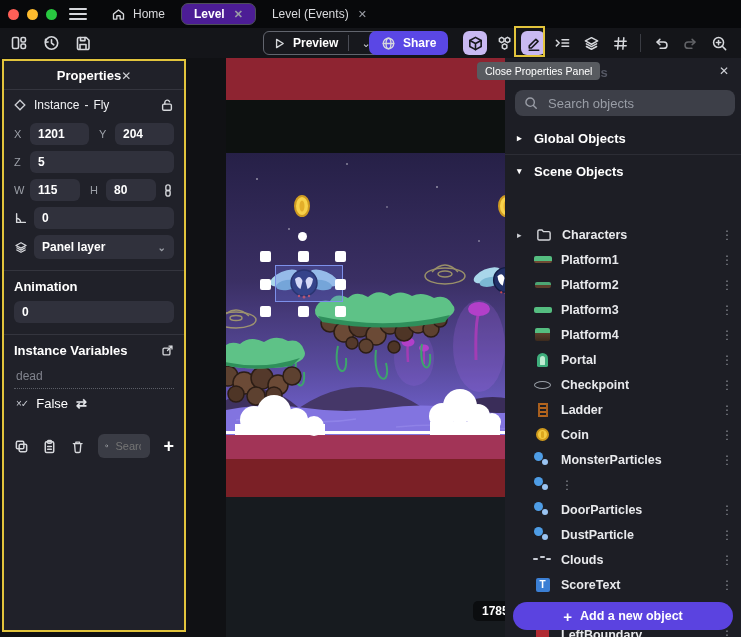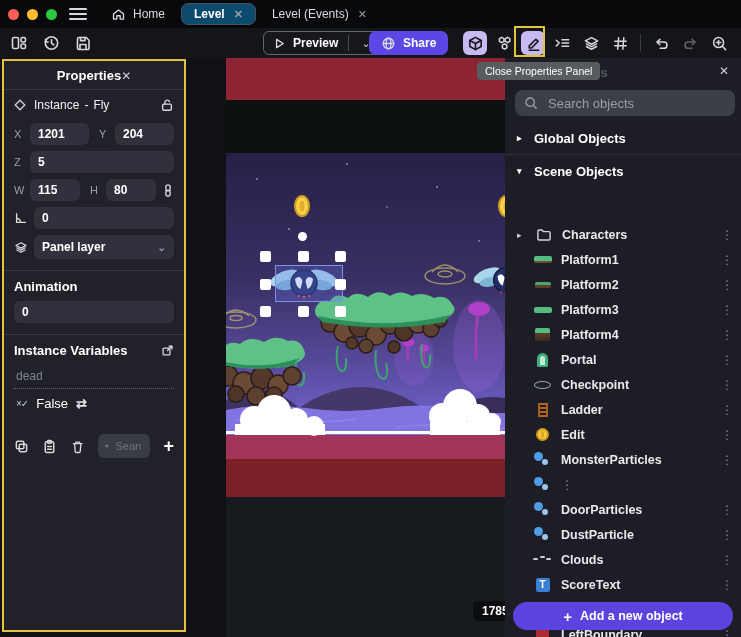--- a/index.html
+++ b/index.html
@@ -12,21 +12,21 @@
 
   
   .topbar{position:absolute;top:0;left:0;right:0;height:28px;background:#08090b;display:flex;align-items:center;}
   .lights{display:flex;gap:8px;margin-left:8px;}
   .light{width:11px;height:11px;border-radius:50%;}
   .light.r{background:#ff5f57}.light.y{background:#febc2e}.light.g{background:#28c840}
   .burger{margin-left:12px;width:18px;display:flex;flex-direction:column;gap:3px;cursor:pointer;}
   .burger i{height:2px;background:#d6d8dc;border-radius:1px;}
   .tabs{display:flex;align-items:center;margin-left:12px;gap:4px;height:100%;}
   .tab{display:flex;align-items:center;gap:7px;height:22px;padding:0 12px;border-radius:7px;color:#d9dadd;}
-  .tab.active{background:#0c4a6e;border:1px solid #4d4f58;color:#fff;font-weight:bold;}
+  .tab.active{background:#4c1d95;border:1px solid #4d4f58;color:#fff;font-weight:bold;}
   .tab .x{color:#9a9da5;font-size:11px;margin-left:2px;}
 
   
   .toolbar{position:absolute;top:28px;left:0;right:0;height:30px;background:#141519;display:flex;align-items:center;}
   .tb-left{display:flex;gap:14px;margin-left:10px;}
   .tb-btn{display:flex;align-items:center;justify-content:center;cursor:pointer;}
   .preview{position:absolute;left:263px;top:3px;height:24px;display:flex;align-items:center;
            border:1px solid #62656e;border-radius:6px;padding:0 2px 0 8px;gap:6px;background:#17181d;}
   .preview .lbl{font-weight:bold;font-size:12px;color:#fff;}
   .preview .sep{width:1px;height:16px;background:#4a4c55;margin-left:4px;}
@@ -653,21 +653,21 @@
         <span class="oico">
             <span class="t-ladder"></span>
           </span>
         <span class="olabel">Ladder</span>
         <span class="kebab">⋮</span>
       </div>
       <div class="orow">
         <span class="oico">
             <span class="t-coin"></span>
           </span>
-        <span class="olabel">Edit</span>
+        <span class="olabel">Coin</span>
         <span class="kebab">⋮</span>
       </div>
       <div class="orow">
         <span class="oico">
             <span class="t-part"></span>
           </span>
         <span class="olabel">MonsterParticles</span>
         <span class="kebab">⋮</span>
       </div>
       <div class="orow">

